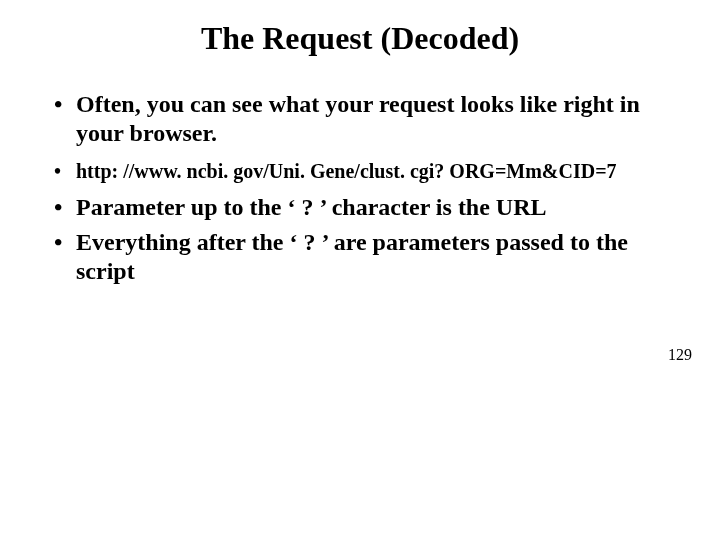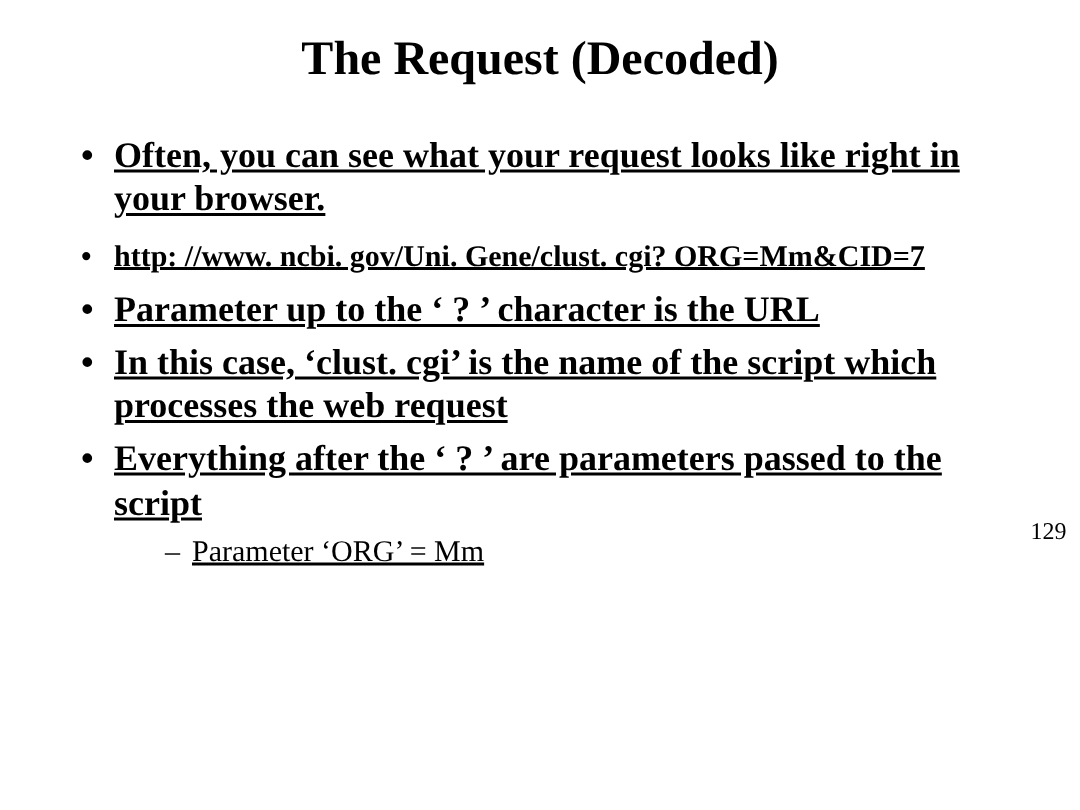--- a/index.html
+++ b/index.html
@@ -30,21 +30,20 @@
   .body {
     position: absolute;
     top: 90px;
     left: 48px;
     right: 30px;
   }
   ul.level1 {
     list-style: none;
     margin: 0;
     padding: 0;
-    text-decoration: underline;
   }
   ul.level1 > li {
     position: relative;
     padding-left: 28px;
     margin-bottom: 6px;
     font-size: 24px;
     font-weight: bold;
     line-height: 1.22;
   }
   ul.level1 > li.smaller {
@@ -72,43 +71,41 @@
     line-height: 1.35;
   }
   ul.level2 > li::before {
     content: "–";
     position: absolute;
     left: 0;
     top: 0;
   }
   .pagenum {
     position: absolute;
-    right: 9px;
+    right: 28px;
     bottom: 16px;
     font-size: 16px;
     font-weight: normal;
   }
 </style>
 </head>
 <body>
 
 <div class="slide">
 
   <div class="title">The Request (Decoded)</div>
 
   <div class="body">
     <ul class="level1">
       <li>Often, you can see what your request looks like right in your browser.</li>
       <li class="smaller">http: //www. ncbi. gov/Uni. Gene/clust. cgi? ORG=Mm&amp;CID=7</li>
       <li>Parameter up to the ‘ ? ’ character is the URL</li>
-      <li>In this case, ‘clust. cgi’ is the name of the script which processes the web request</li>
       <li>
         <span>Everything after the ‘ ? ’ are parameters passed to the script</span>
         <ul class="level2">
-          <li>Parameter ‘ORG’ = Mm</li>
         </ul>
       </li>
     </ul>
   </div>
 
   <div class="pagenum">129</div>
 
 </div>
 
 </body></html>

